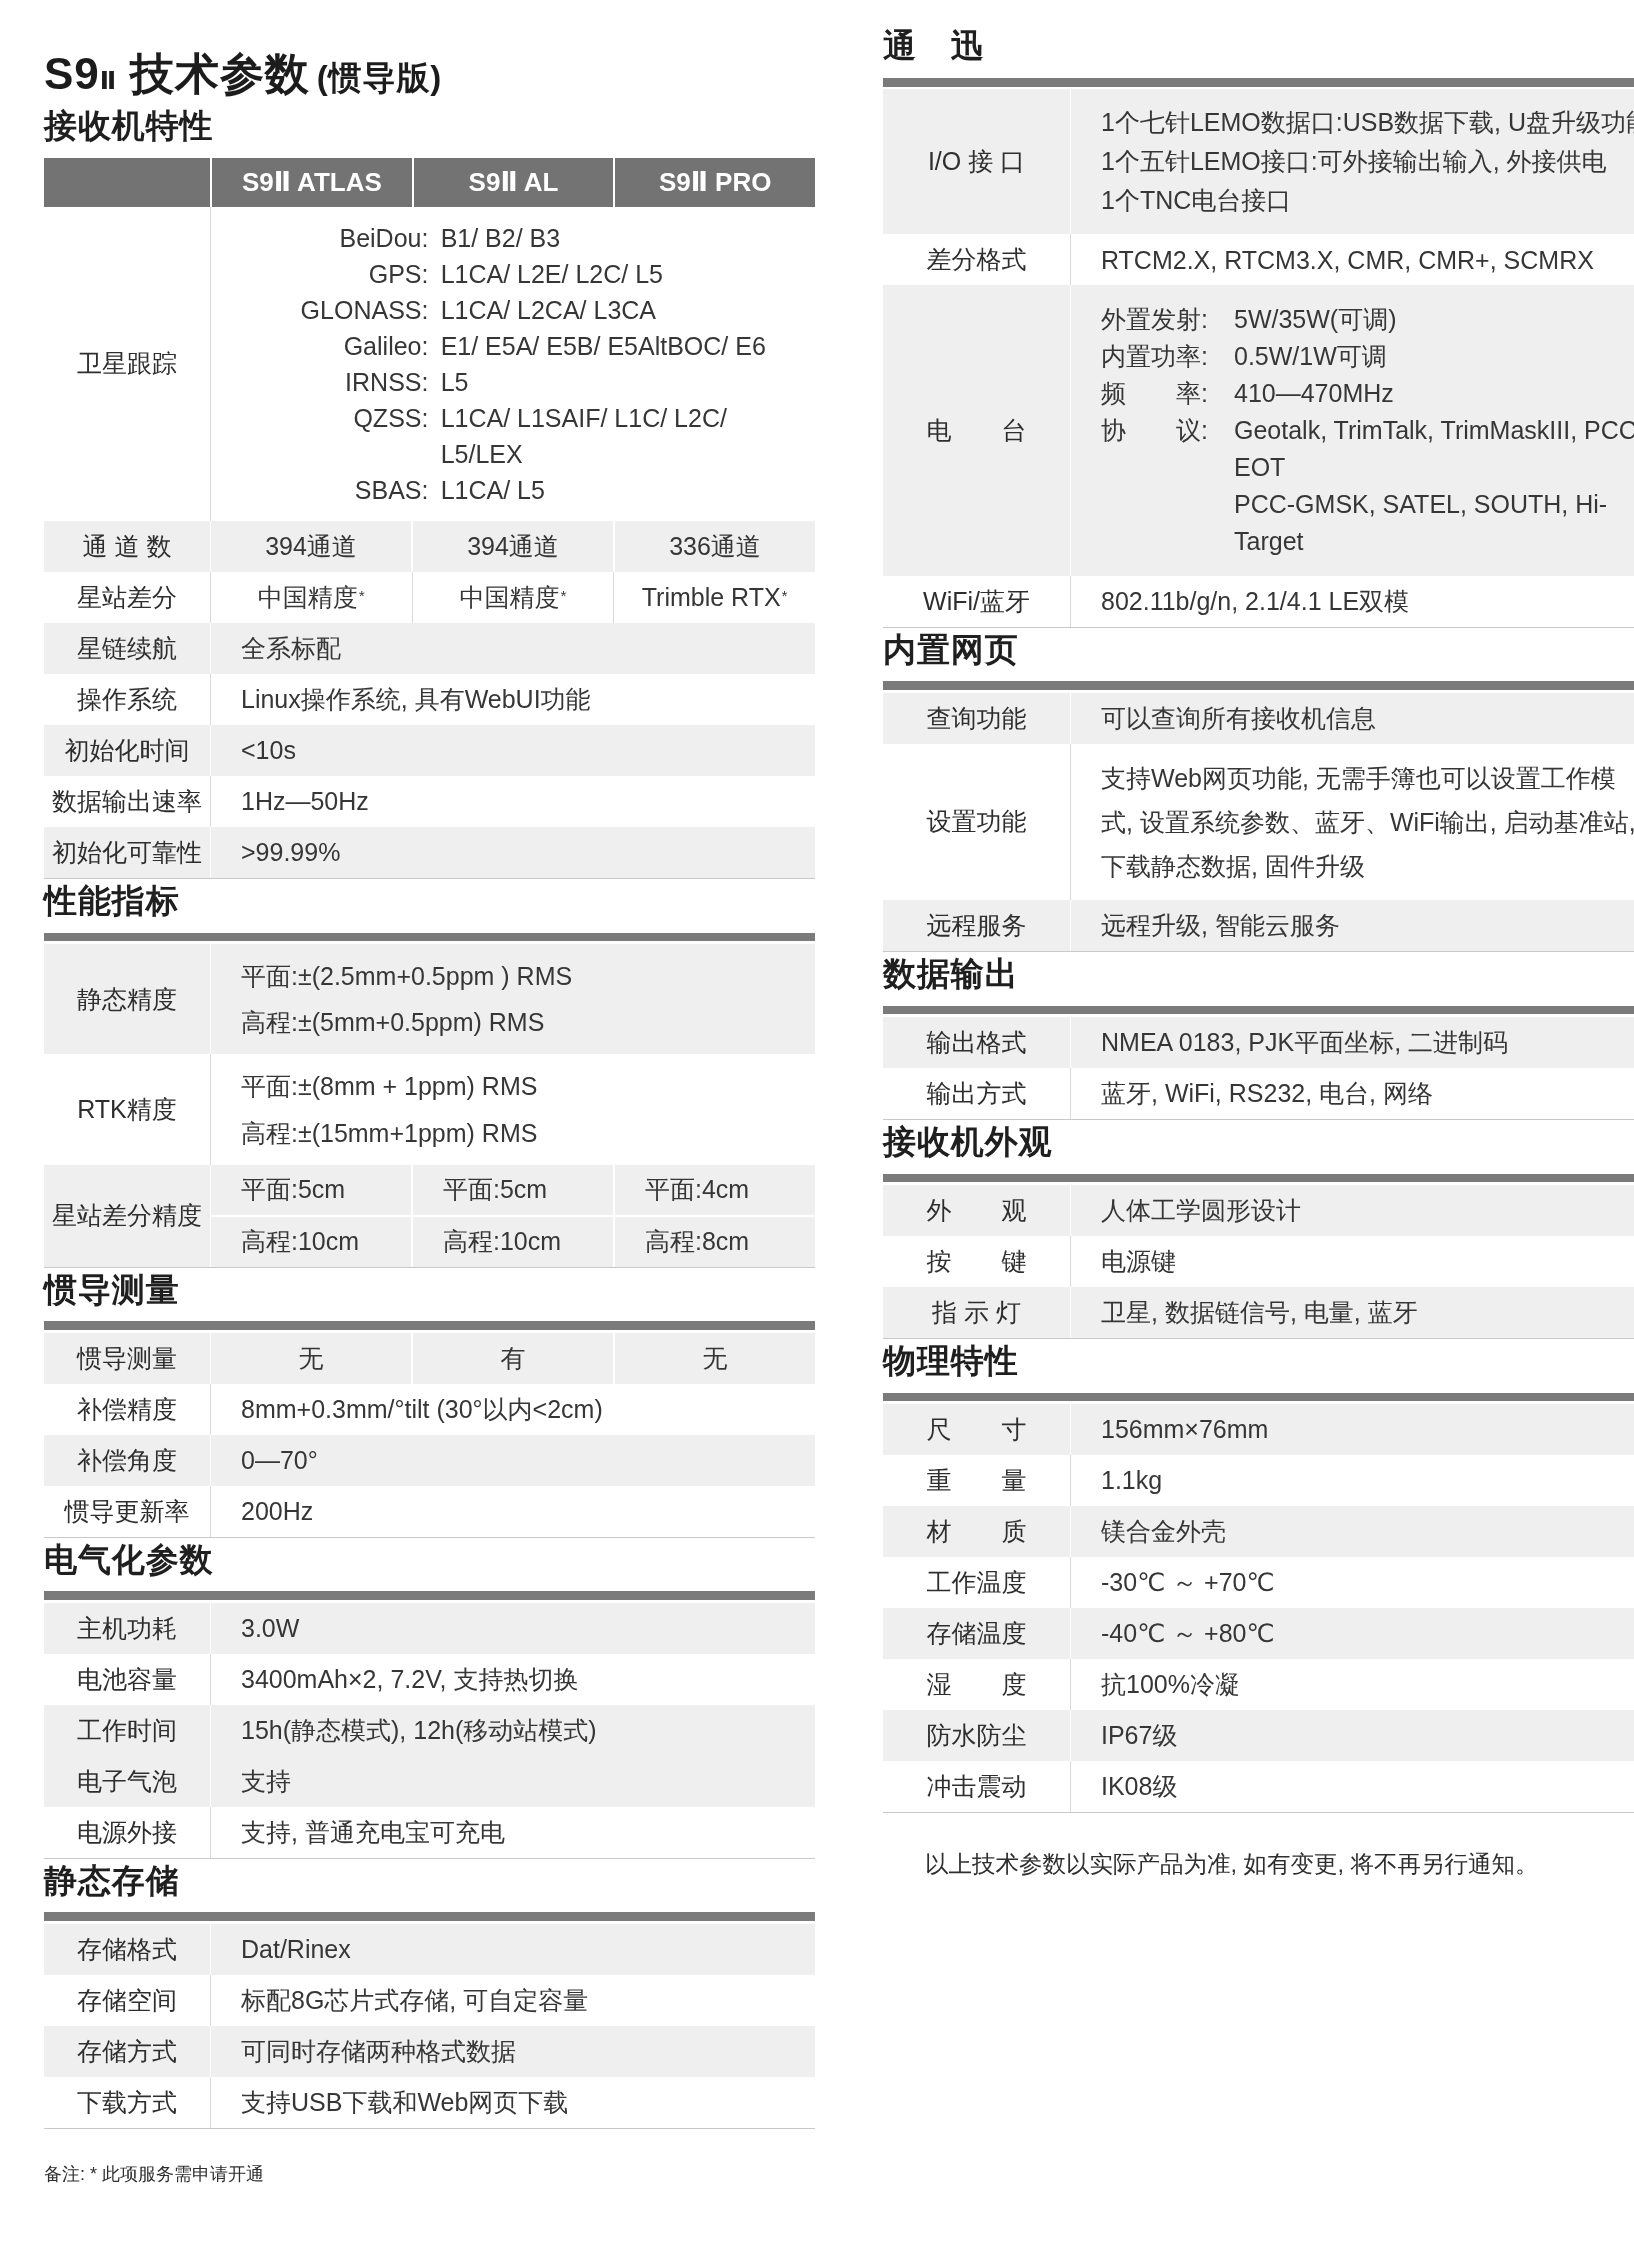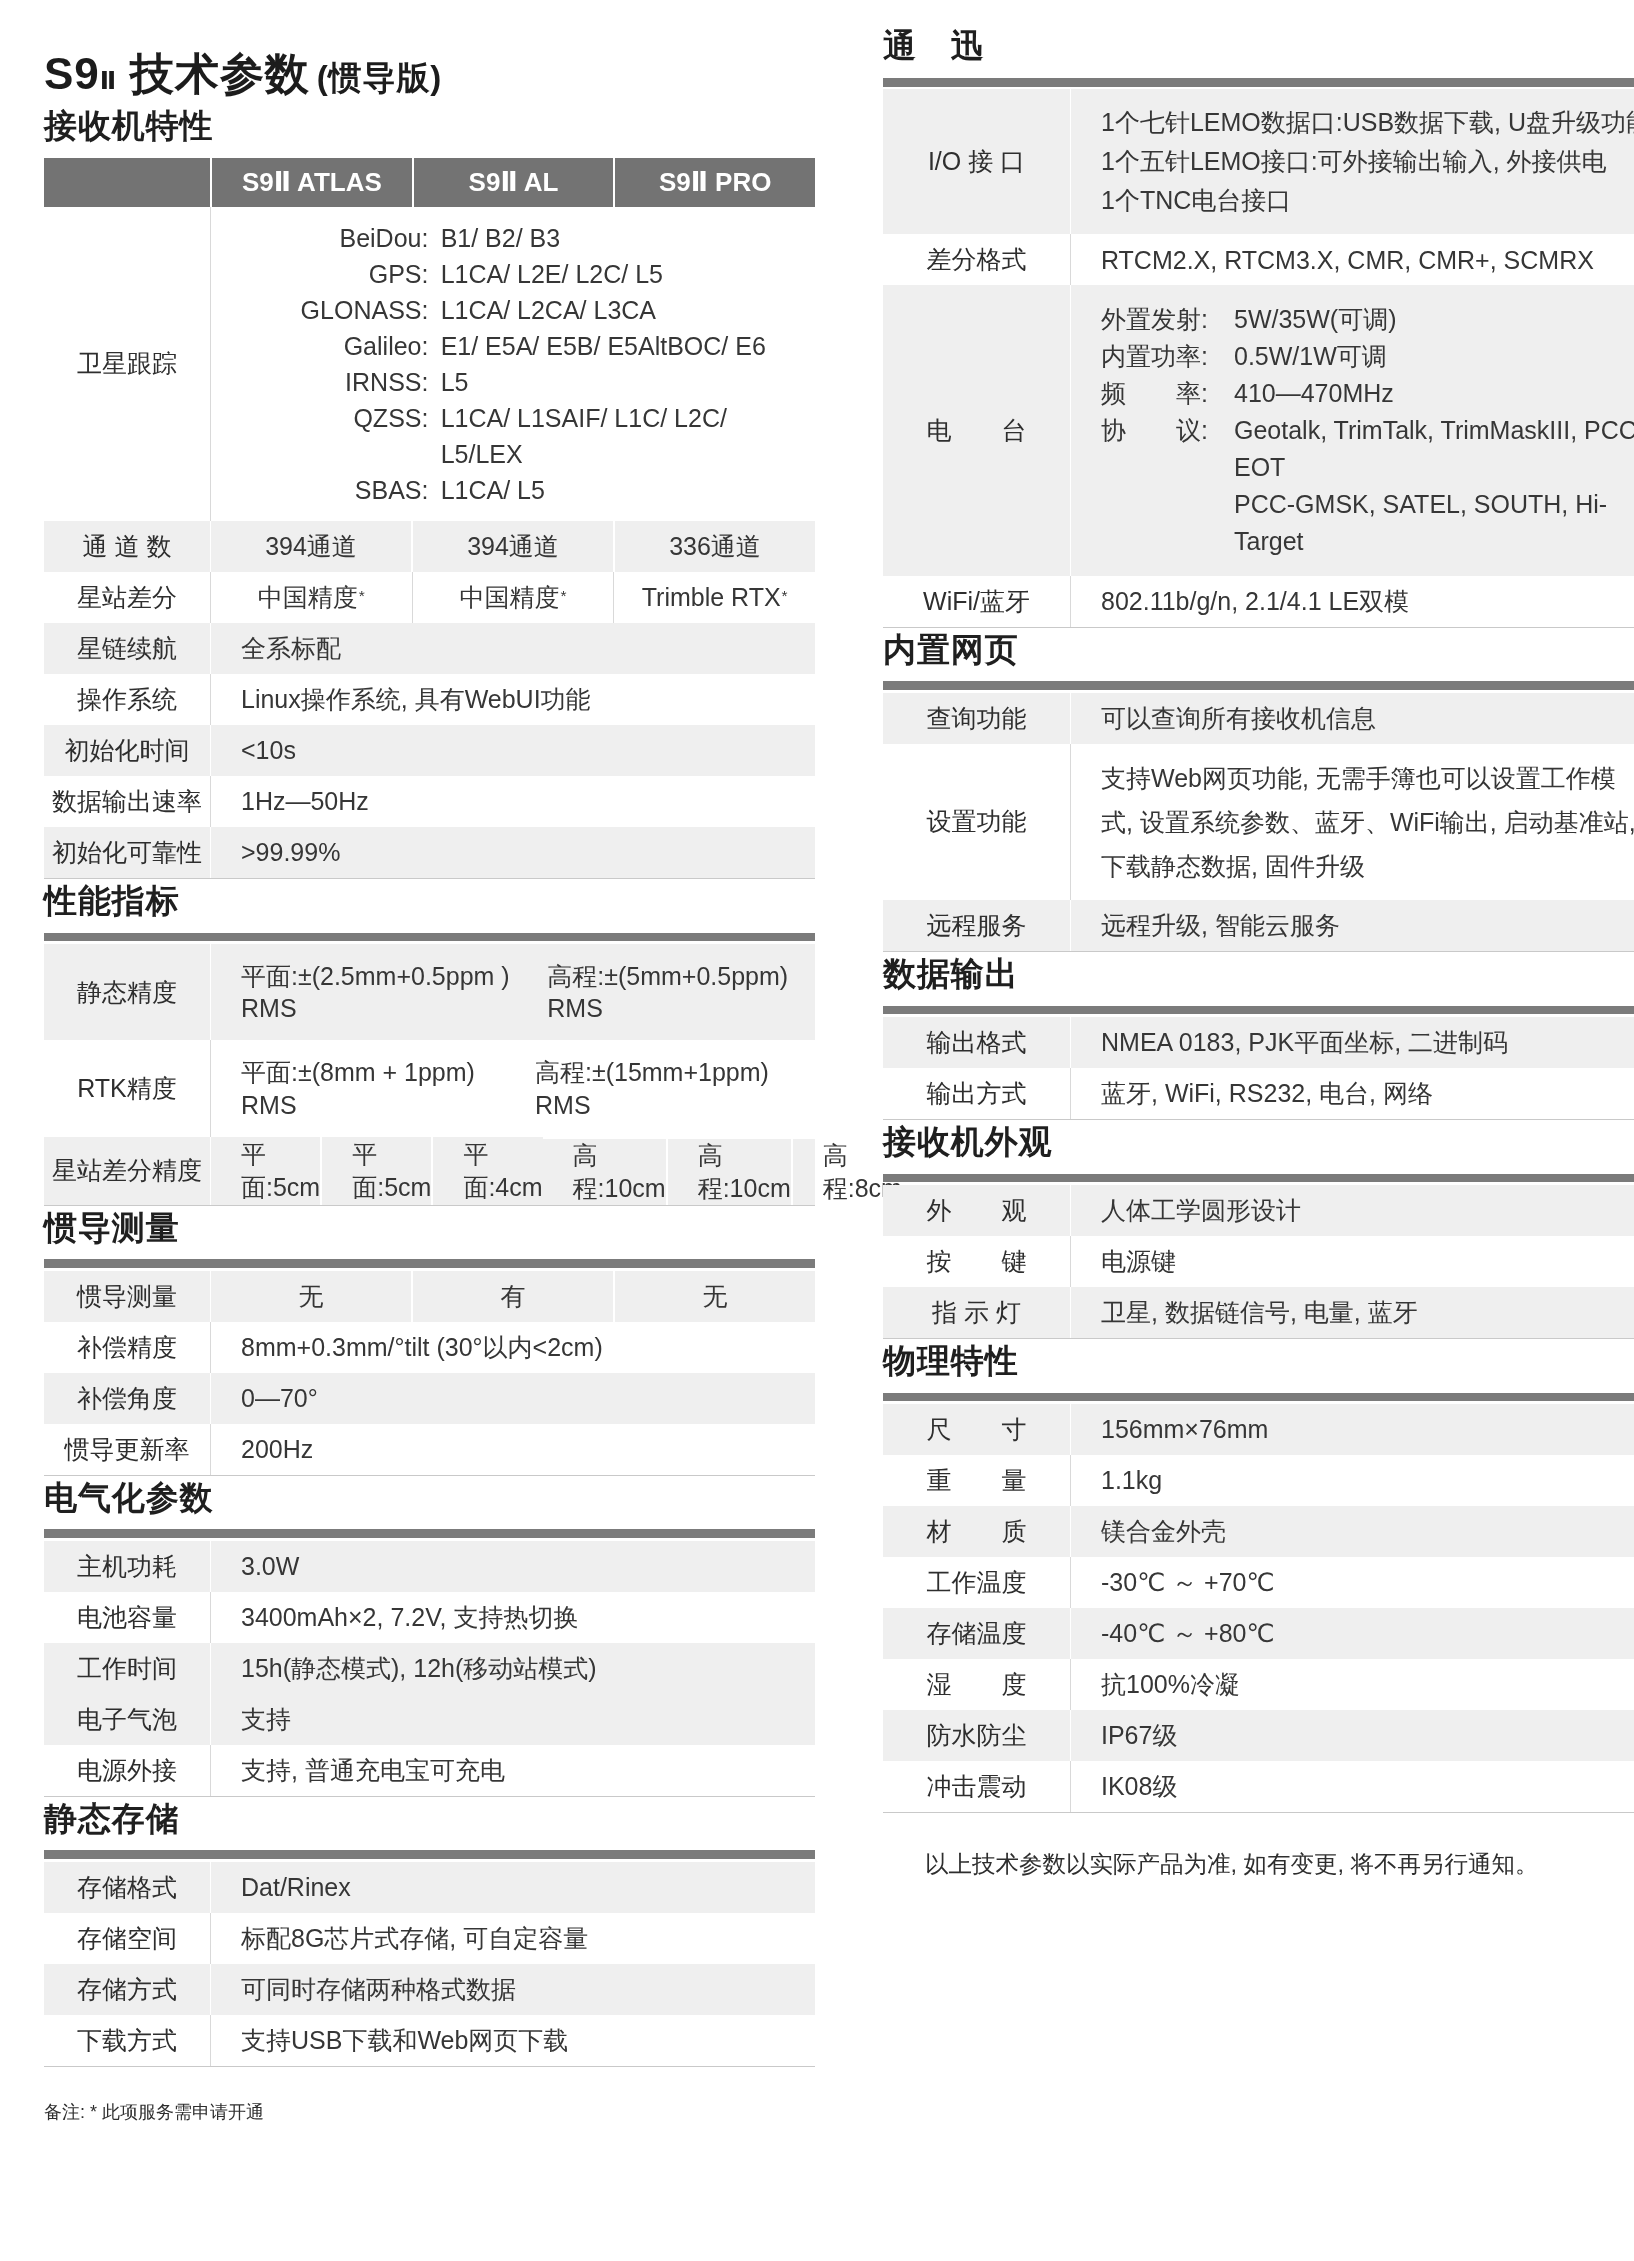--- a/index.html
+++ b/index.html
@@ -51,26 +51,26 @@
   .header-row .cell-label { width:166px; flex:none; border-right:none; }
   .header-row .cell + .cell { border-left:2.6px solid #ffffff; }
 
   
   .sat-list { display:block; padding:13px 0; }
   .sat-line { display:flex; line-height:36px; }
   .sat-name { width:36%; flex:none; text-align:right; }
   .sat-bands { padding-left:12.2px; }
 
   
-  .two-line { display:flex; align-items:flex-start; justify-content:center;
+  .two-line { display:flex; flex-direction:column; align-items:flex-start; justify-content:center;
               gap:14px; padding:15.7px 0 15.7px 30px; min-height:65px; }
   .row.tall { min-height:96px; }
 
   
-  .subgrid { flex:1; display:flex; flex-direction:row; }
+  .subgrid { flex:1; display:flex; flex-direction:column; }
   .subrow { display:flex; flex:1; min-height:50px; }
   .subrow + .subrow { border-top:2.6px solid #ffffff; }
   .subcell { flex:1; display:flex; align-items:center; padding-left:30px; }
   .subcell + .subcell { border-left:2.6px solid #ffffff; }
 
   sup.star { font-size:62%; line-height:0; position:relative; top:-1.7px; margin-left:0.9px; }
 
   
   .io-lines { padding:14px 0 14px 30px; display:flex; flex-direction:column; justify-content:center; }
   .io-line { line-height:39px; }

